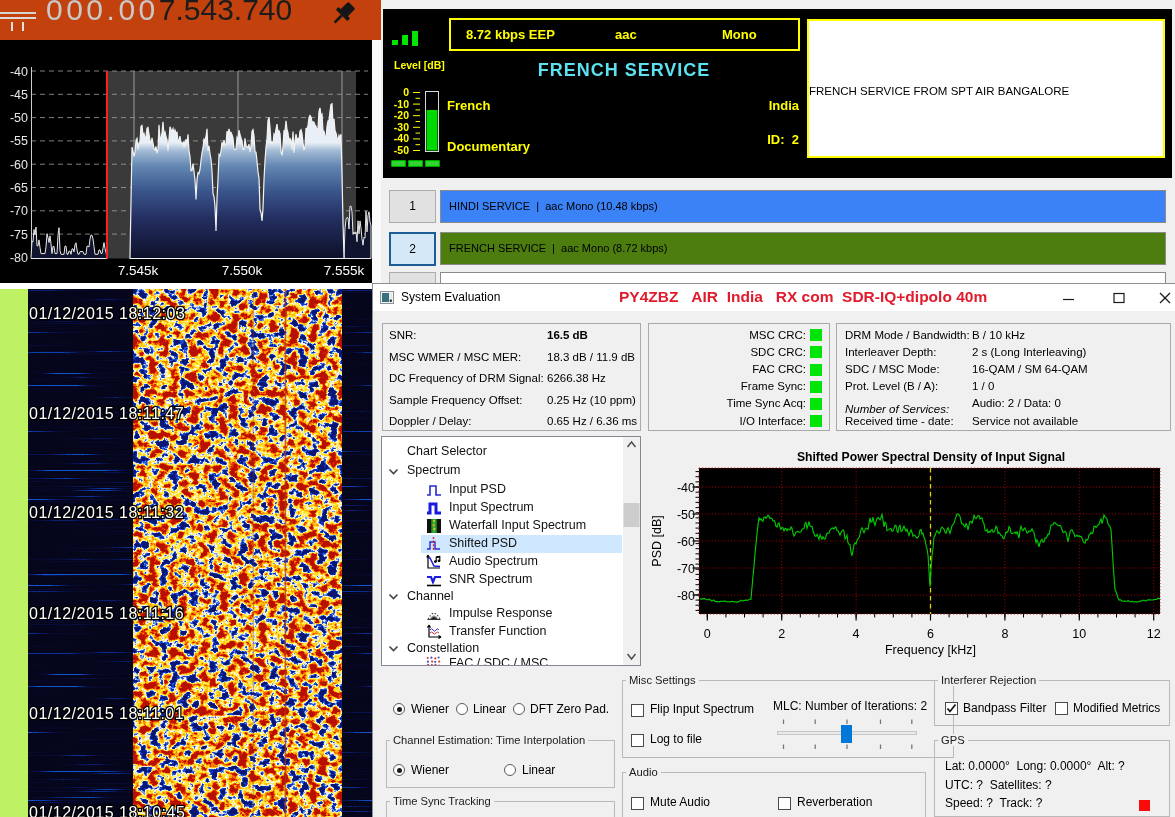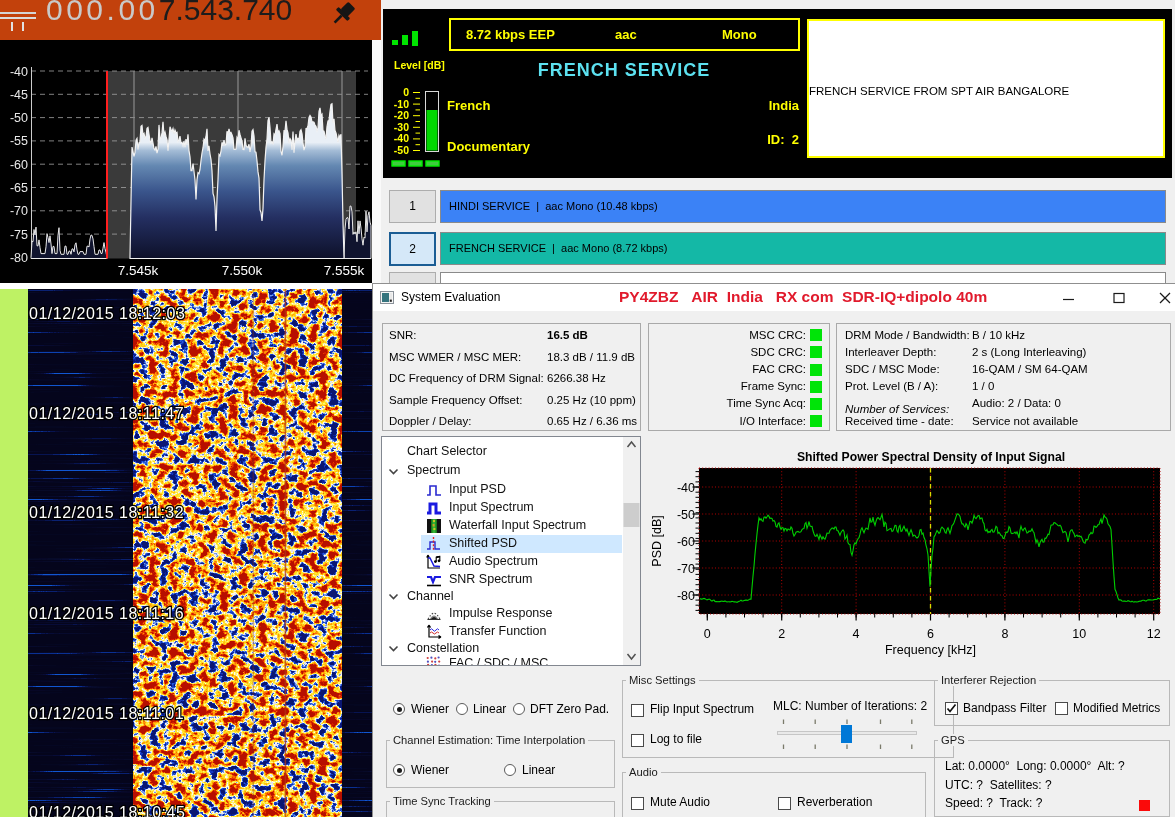--- a/index.html
+++ b/index.html
@@ -168,21 +168,21 @@
   <rect x="35" y="1" width="13" height="5" fill="#3fcc3f" stroke="#00ee00" stroke-width="1.4"></rect>
  </svg>
  <div class="abs" style="left:424px;top:10px;width:358px;height:139px;background:#fff;border:2px solid #ffff00;">
   <div class="abs" style="left:0;top:64px;width:100%;text-align:left;font-size:11.5px;color:#000;">FRENCH SERVICE FROM SPT AIR BANGALORE</div>
  </div>
 </div>
 
 <div class="abs" style="left:389px;top:190px;width:47px;height:33px;background:#e1e1e1;border:1px solid #adadad;text-align:center;line-height:31px;font-size:12px;">1</div>
 <div class="abs" style="left:440px;top:190px;width:726px;height:33px;background:#3b82f6;border:1px solid #8a8a8a;line-height:31px;font-size:11px;padding-left:8px;">HINDI SERVICE&nbsp;&nbsp;|&nbsp;&nbsp;aac Mono (10.48 kbps)</div>
 <div class="abs" style="left:389px;top:232px;width:47px;height:34px;background:#d5e8f8;border:2px solid #1b5d94;text-align:center;line-height:30px;font-size:12px;">2</div>
-<div class="abs" style="left:440px;top:232px;width:726px;height:33px;background:#14b8a6;border:1px solid #8a8a8a;line-height:31px;font-size:11px;padding-left:8px;">FRENCH SERVICE&nbsp;&nbsp;|&nbsp;&nbsp;aac Mono (8.72 kbps)</div>
+<div class="abs" style="left:440px;top:232px;width:726px;height:33px;background:#4d7c0f;border:1px solid #8a8a8a;line-height:31px;font-size:11px;padding-left:8px;">FRENCH SERVICE&nbsp;&nbsp;|&nbsp;&nbsp;aac Mono (8.72 kbps)</div>
 <div class="abs" style="left:389px;top:272px;width:47px;height:11px;background:#e1e1e1;border:1px solid #adadad;border-bottom:none;"></div>
 <div class="abs" style="left:440px;top:272px;width:726px;height:11px;background:#fff;border:1px solid #8a8a8a;border-bottom:none;"></div>
 
 <div class="abs" style="left:372px;top:283px;width:803px;height:534px;background:#f0f0f0;border:1px solid #8f8f8f;border-right:none;border-bottom:none;">
 <div class="abs" style="left:0;top:0;width:803px;height:27px;background:#ffffff;">
  <svg class="abs" style="left:7px;top:7px;" width="14" height="13" viewBox="0 0 14 13">
   <rect x="0.5" y="0.5" width="13" height="12" fill="#f4f4f4" stroke="#8a9199"></rect>
   <rect x="2" y="2" width="7" height="9" fill="#35747e"></rect>
   <rect x="9.5" y="2" width="2.5" height="9" fill="#e8e8e8"></rect>
   <rect x="9.8" y="8.6" width="2" height="2.2" fill="#222"></rect>

